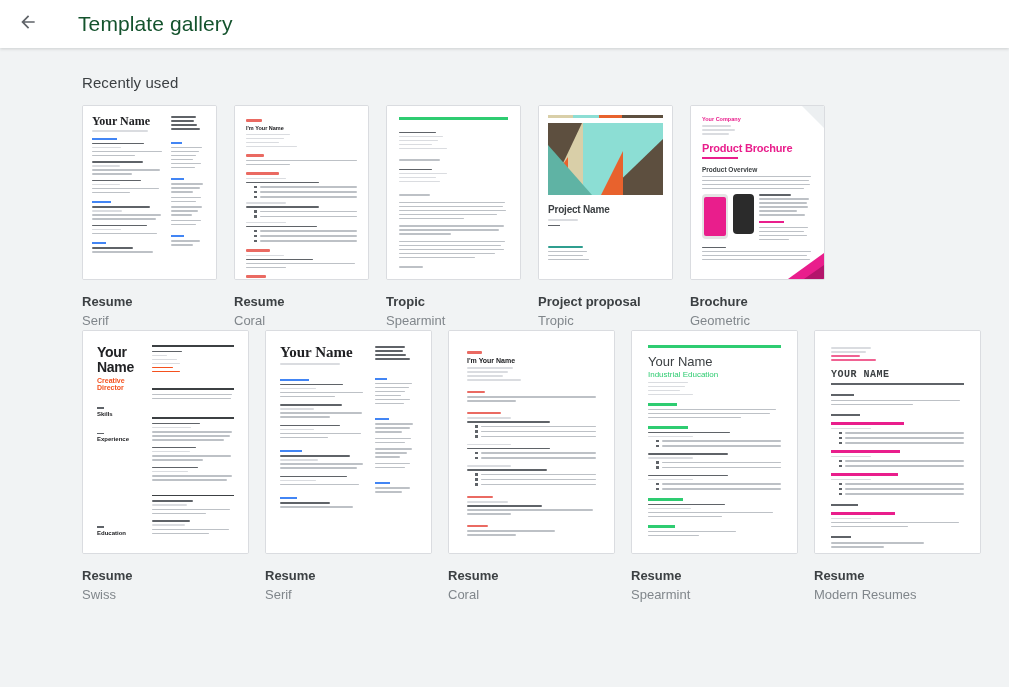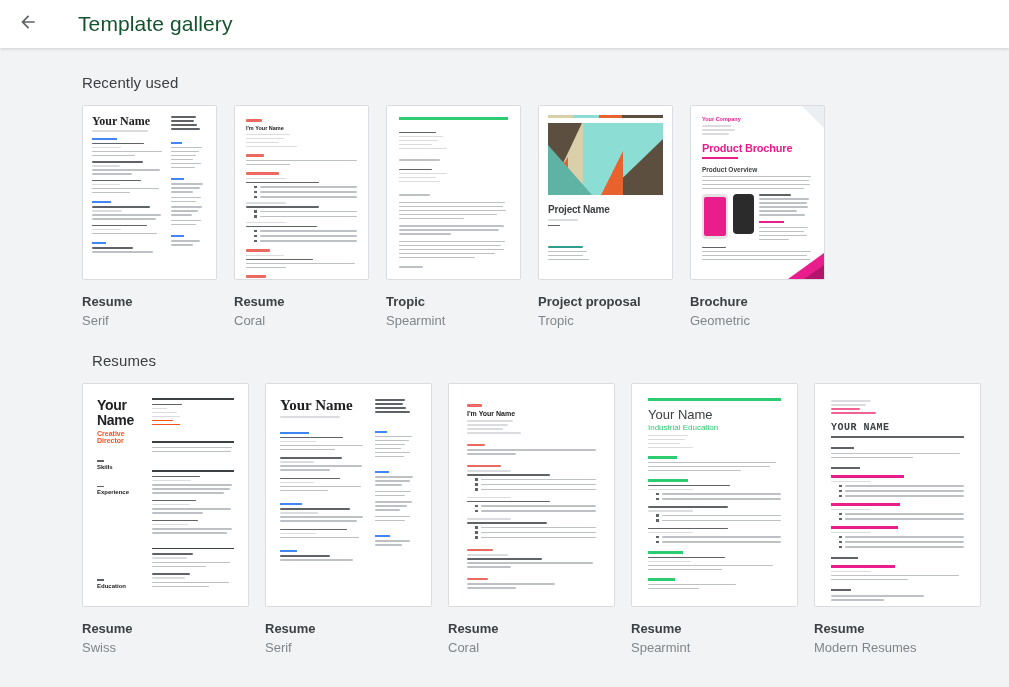--- a/index.html
+++ b/index.html
@@ -477,21 +477,20 @@
         </div>
       </div>
       <div class="caption">
         <div class="name">Brochure</div>
         <div class="sub">Geometric</div>
       </div>
     </div>
 
   </div>
 
-  <div class="section-title second">Resumes</div>
 
   <div class="row row2">
 
     <div class="card">
       <div class="thumb">
         <div class="page">
           <div class="swiss-doc">
             <div class="swiss-left">
               <div class="swiss-name">Your Name</div>
               <div class="swiss-role">Creative Director</div>

